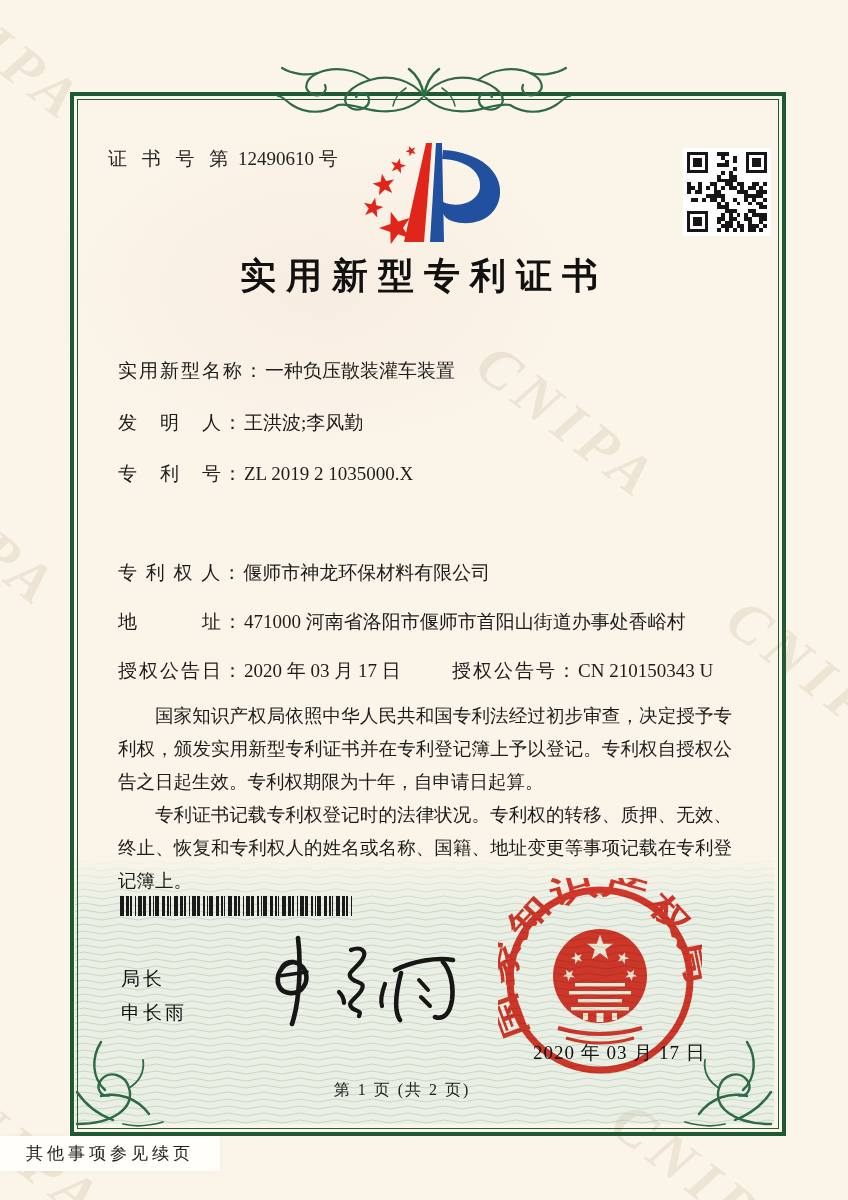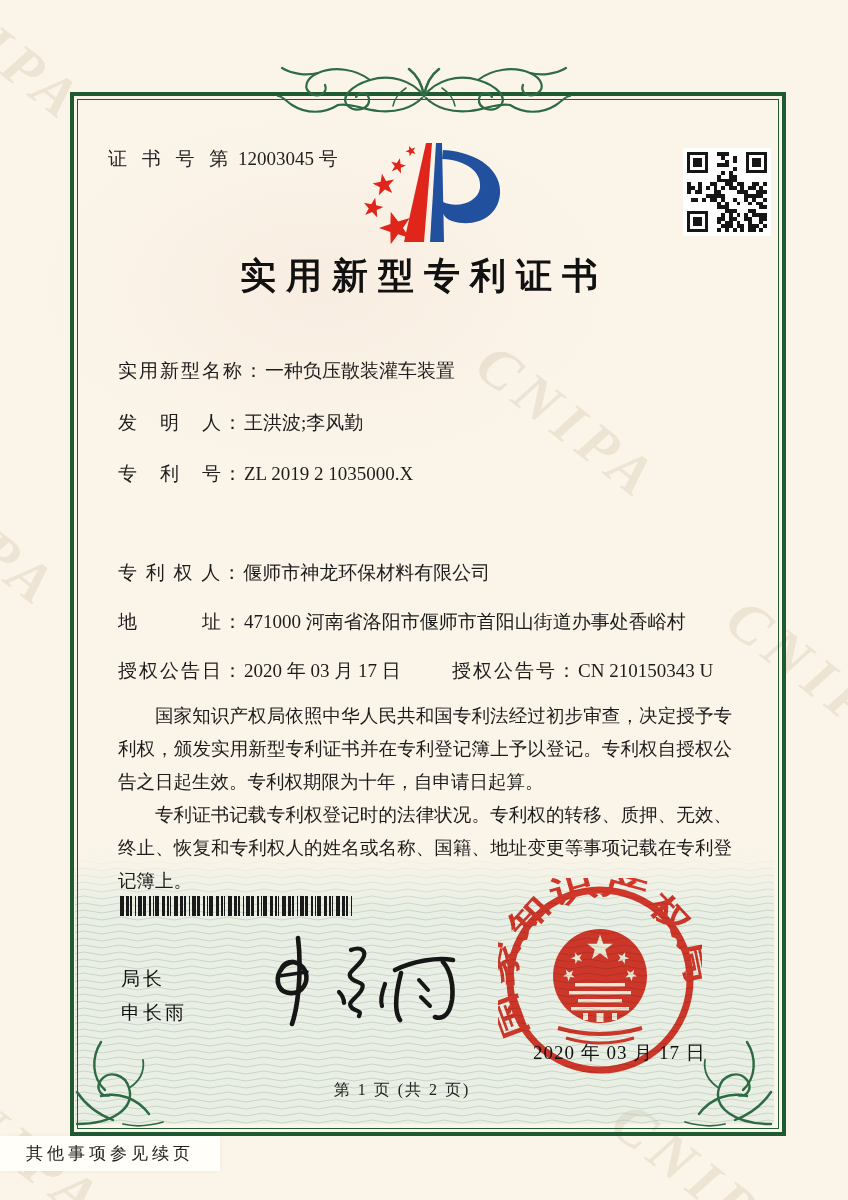--- a/index.html
+++ b/index.html
@@ -120,21 +120,21 @@
       <path d="M92,10 C102,26 101,46 88,58"></path>
       <path d="M44,82 C56,66 74,60 92,64"></path>
       <path d="M116,60 C108,72 96,82 80,88"></path>
       <path d="M64,56 C54,50 48,40 50,28" stroke-width="1.8"></path>
       <path d="M30,90 C44,94 58,95 70,92" stroke-width="1.8"></path>
     </g>
   </svg>
 
   <div class="certno">
     <span class="cjk">证 书 号 第</span>
-    <span>12003045</span>
+    <span>12490610</span>
     <span class="cjk">号</span>
   </div>
 
   <svg class="logo" width="170" height="118" viewBox="0 0 170 118">
     <defs>
       <polygon id="st" points="0,-10 2.4,-3.2 9.5,-3.1 3.9,1.2 5.9,8.1 0,3.9 -5.9,8.1 -3.9,1.2 -9.5,-3.1 -2.4,-3.2"></polygon>
     </defs>
     <polygon points="80,5 86,5 78,104 58,104" fill="#e0251b"></polygon>
     <polygon points="90,5 96,5 98,104 84,104" fill="#20509e"></polygon>
     <path d="M97,12 C134,14 156,34 154,56 C152,80 128,90 106,83 C97,80 94,72 97,64 C112,71 132,64 134,50 C136,33 119,22 96,21 Z" fill="#20509e"></path>

